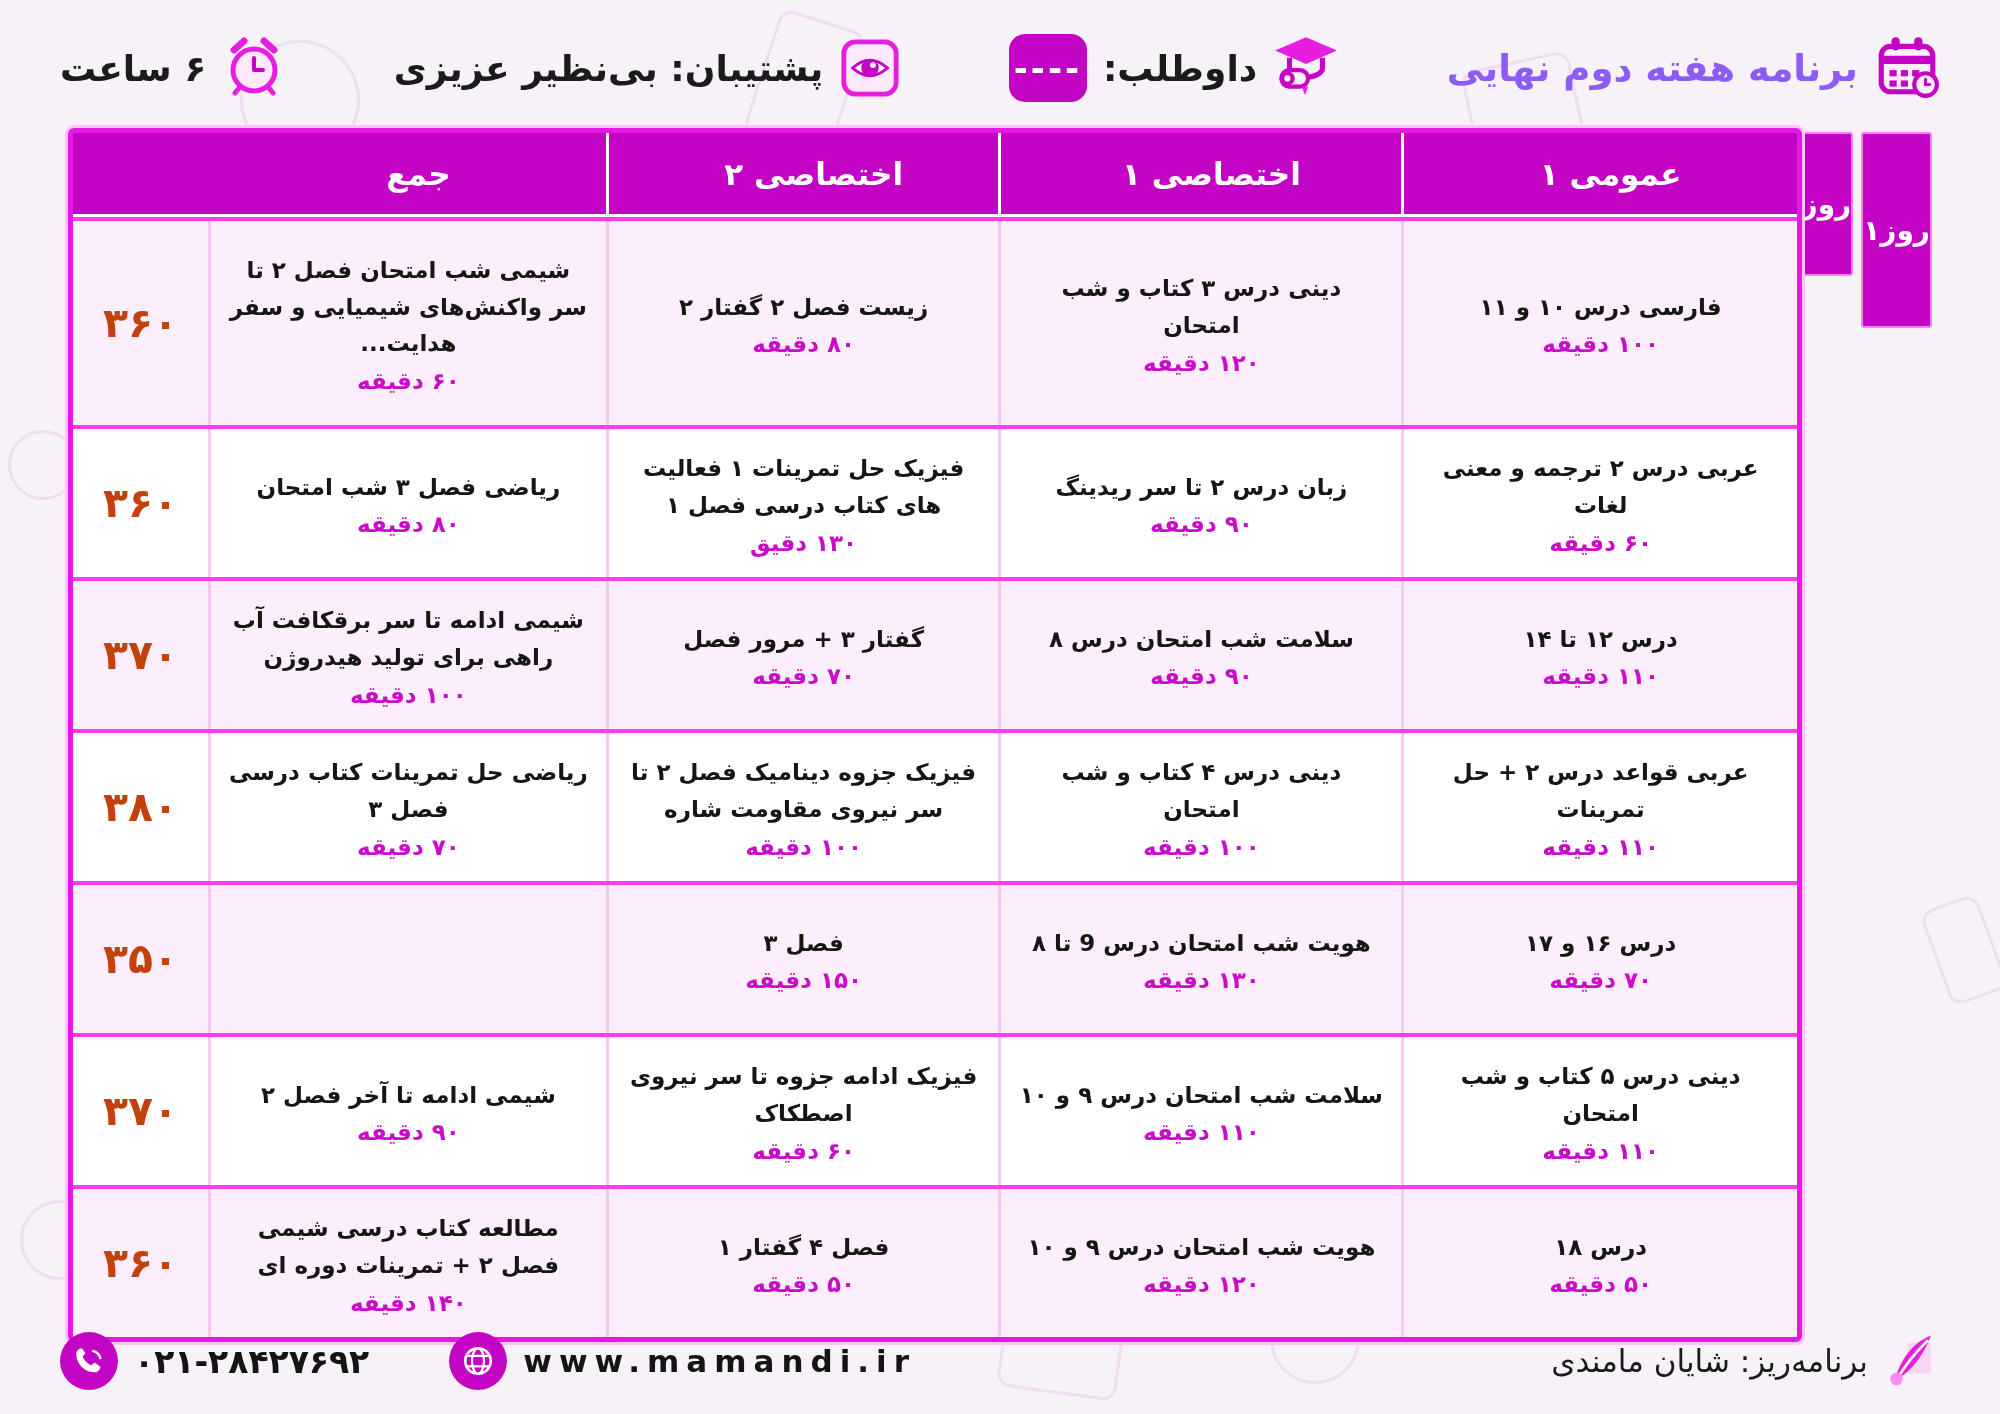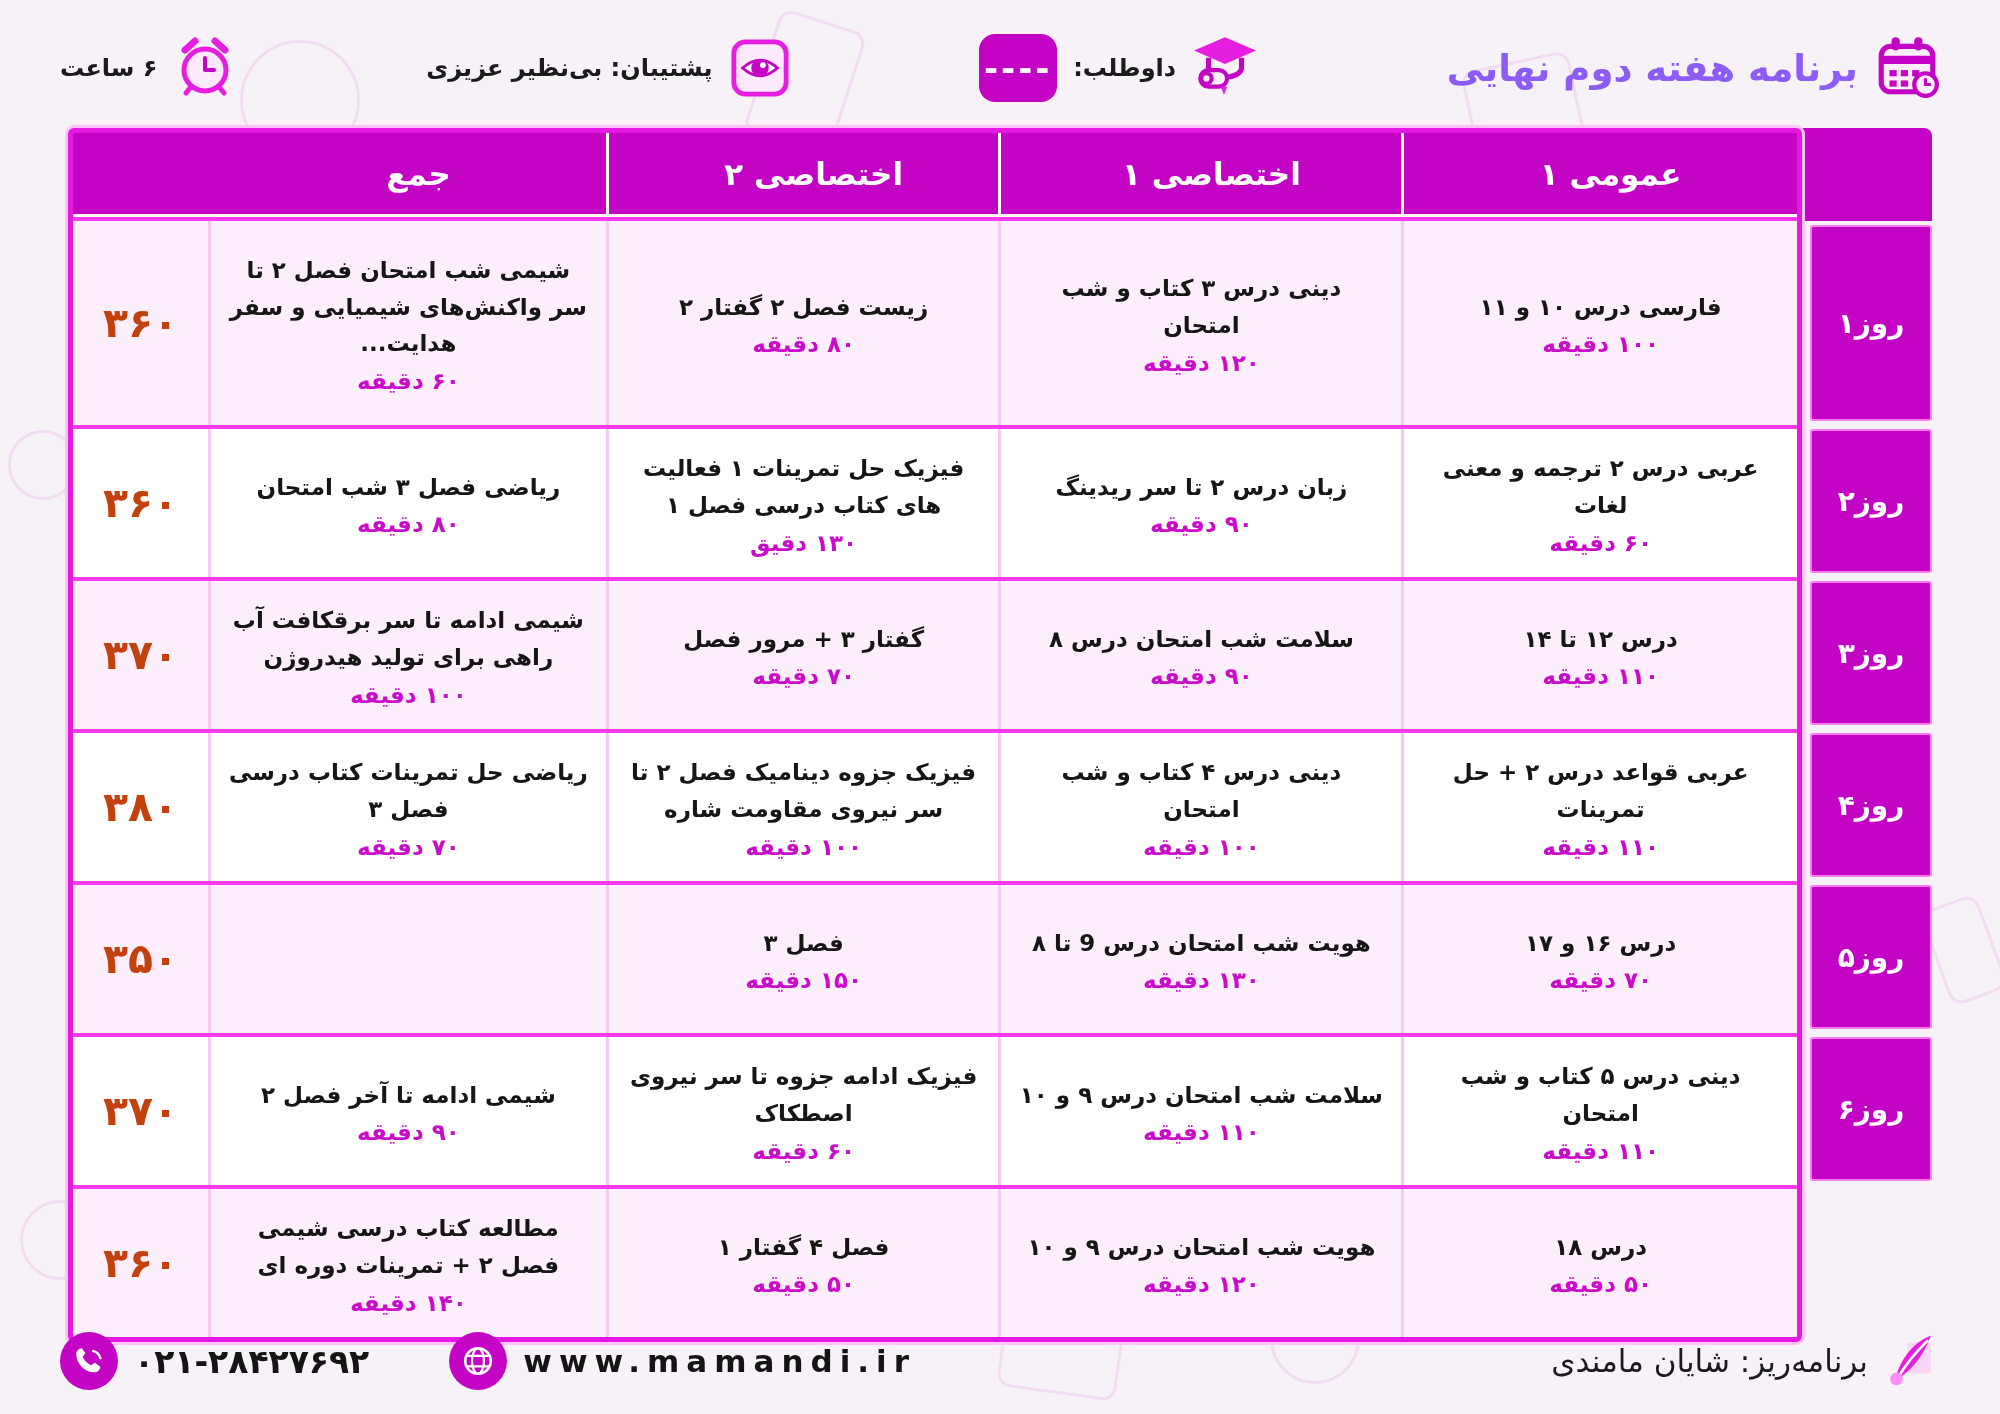--- a/index.html
+++ b/index.html
@@ -22,31 +22,31 @@
   .doodle{position:absolute;border:3px solid rgba(216,92,202,.14);border-radius:14px;pointer-events:none}
   .doodle.circ{border-radius:50%}
 
   
   .topbar{
     position:absolute;top:22px;right:60px;left:60px;height:92px;
     display:flex;align-items:center;justify-content:space-between;direction:rtl;
   }
   .hgroup{display:flex;align-items:center;gap:16px;direction:rtl}
   .title-text{font-size:37px;font-weight:800;color:#8b5cf6}
-  .label-text{font-size:24px;font-weight:800;color:#1b1b1b}
+  .label-text{font-size:36px;font-weight:800;color:#1b1b1b}
   .dash-box{
     width:78px;height:68px;background:var(--magenta);border-radius:16px;
     display:flex;align-items:center;justify-content:center;
     color:#fff;font-weight:800;font-size:34px;letter-spacing:3px;direction:ltr;
   }
   .eye-frame{width:62px;height:62px}
 
   
   .board{position:absolute;top:128px;right:68px;left:68px;display:flex;direction:rtl}
-  .day-strip{width:130px;flex:0 0 130px;display:flex;flex-direction:column}
+  .day-strip{width:130px;flex:0 0 130px;display:flex;flex-direction:row}
   .day-head{height:93px;background:var(--magenta);border-radius:0 8px 0 0}
   .day-cell{height:152px;padding:4px 0 4px 8px}
   .day-cell.tall{height:204px}
   .day-box{
     height:100%;display:flex;align-items:center;justify-content:center;
     background:var(--magenta);border:2px solid #ff7ff2;border-radius:3px;
     color:#fff;font-weight:800;font-size:28px;
   }
   .main-table{
     flex:1;background:#fff;border:5px solid var(--magenta-border);

